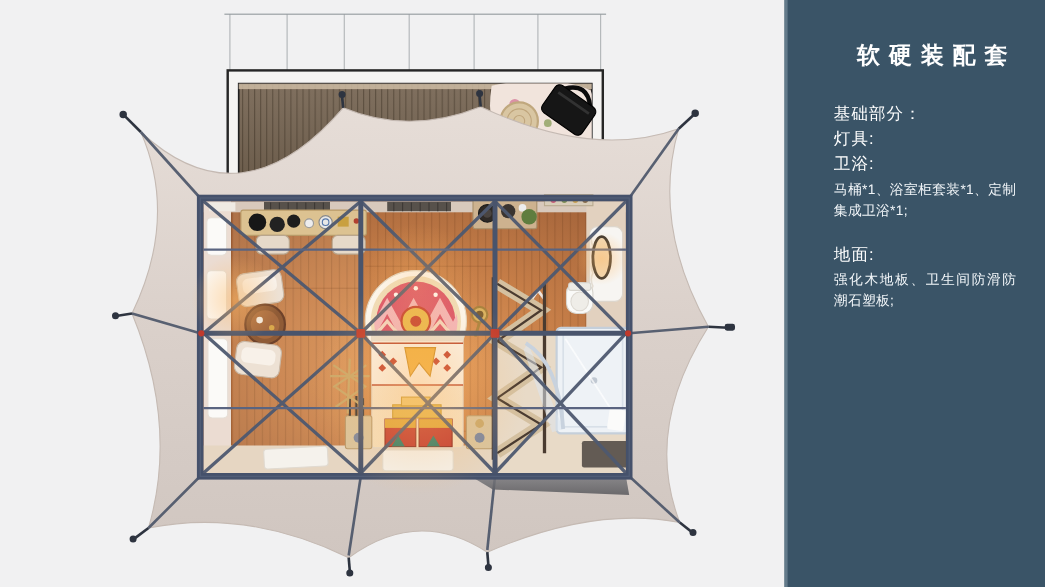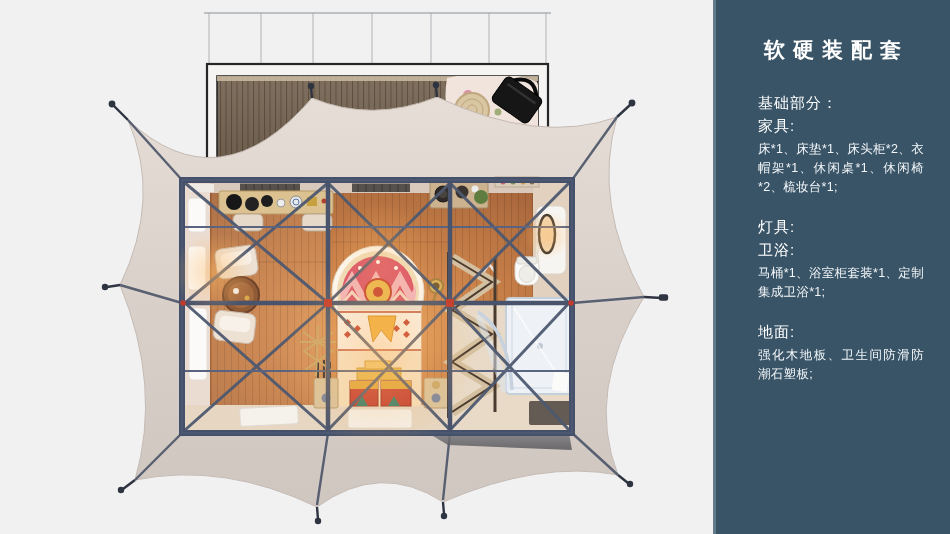--- a/index.html
+++ b/index.html
@@ -3,21 +3,21 @@
 <meta charset="utf-8">
 <style>
   html,body{margin:0;padding:0;background:#e8e8e8;}
   .stage{position:relative;width:950px;height:534px;background:#F1F1F2;overflow:hidden;
          font-family:"Liberation Sans","DejaVu Sans",sans-serif;}
   .scene{position:absolute;left:0;top:0;}
   .sidebar{position:absolute;right:0;top:0;width:237px;height:534px;background:#3A5467;
            box-sizing:border-box;padding:22px 26px 0 42px;
            border-left:3px solid rgba(165,185,198,.38);color:#fff;}
   .sidebar h1{font-size:21px;font-weight:700;letter-spacing:8px;text-indent:6px;
-              text-align:left;margin:14px 0 30px 0;white-space:nowrap;}
+              text-align:right;margin:14px 0 30px 0;white-space:nowrap;}
   .sidebar h2{font-size:15px;font-weight:400;margin:0 0 4px 0;letter-spacing:1px;color:#FFFFFF;}
   .sidebar p{font-size:12.5px;line-height:19px;margin:0 0 21px 0;text-align:justify;
              color:#F2F6F9;letter-spacing:.3px;}
   .section{margin:0;}
 </style>
 </head>
 <body>
 
 <div class="stage">
 
@@ -391,24 +391,20 @@
     </g>
   </svg>
 
   <aside class="sidebar">
     <h1>软硬装配套</h1>
 
     <div class="section">
       <h2>基础部分：</h2>
     </div>
 
-    <div class="section">
-      <h2>家具:</h2>
-      <p>床*1、床垫*1、床头柜*2、衣帽架*1、休闲桌*1、休闲椅*2、梳妆台*1;</p>
-    </div>
 
     <div class="section">
       <h2>灯具:</h2>
     </div>
 
     <div class="section">
       <h2>卫浴:</h2>
       <p>马桶*1、浴室柜套装*1、定制集成卫浴*1;</p>
     </div>
 

